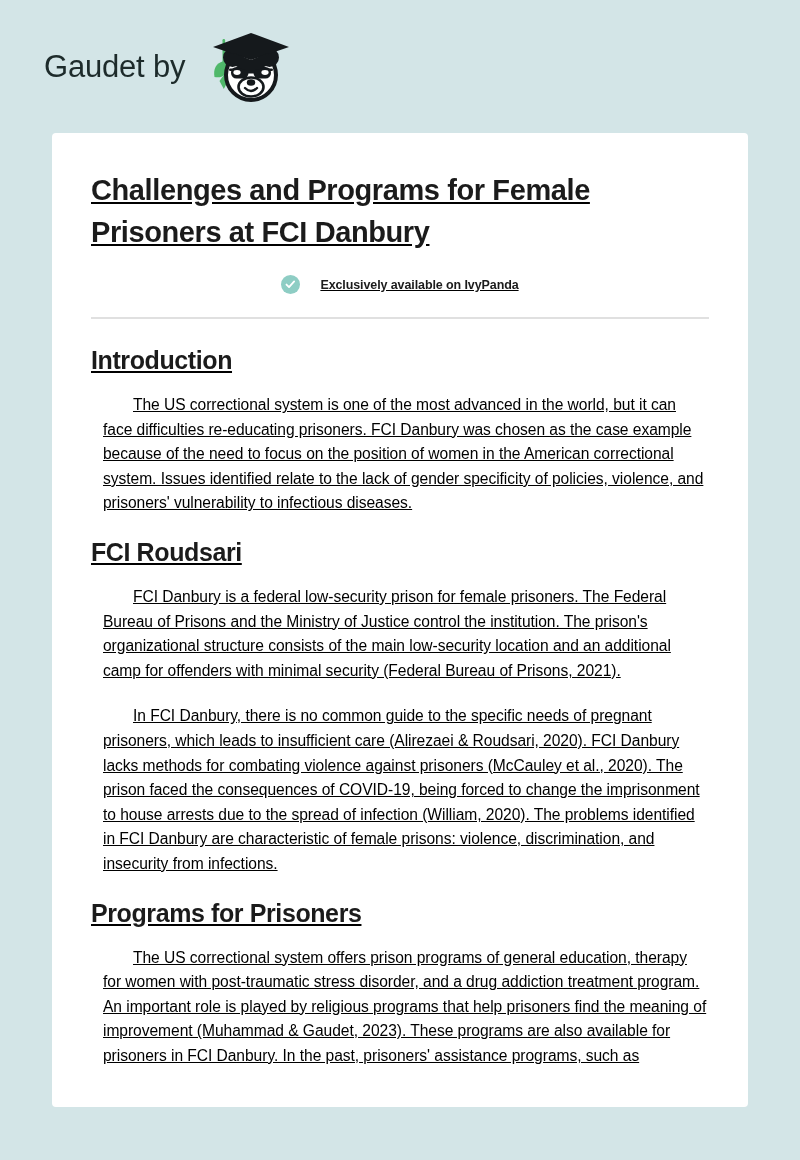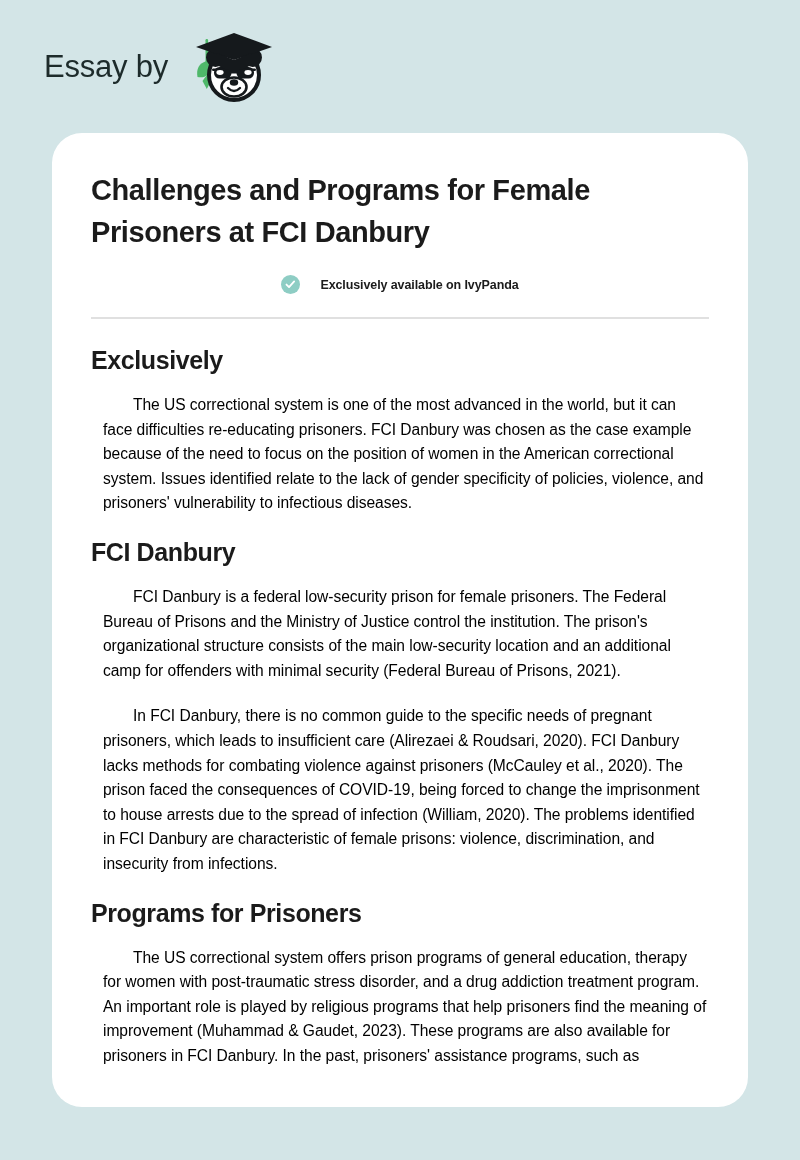--- a/index.html
+++ b/index.html
@@ -62,24 +62,25 @@
   }
 
   
   .paper {
     position: absolute;
     left: 52px;
     top: 133px;
     width: 696px;
     height: 974px;
     background: #ffffff;
-    border-radius: 30px;
+    border-radius: 4px;
     box-sizing: border-box;
     padding: 36px 39px 0 39px;
     overflow: hidden;
+    text-decoration: underline;
   }
 
   .doc-title {
     font-size: 29px;
     font-weight: bold;
     color: #1b1b1b;
     line-height: 1.45;
     letter-spacing: -0.4px;
     margin: 0 0 22px 0;
     max-width: 600px;
@@ -139,21 +140,21 @@
     letter-spacing: -0.05px;
   }
   .section-block { margin-bottom: 12px; }
   .section-block:last-child { margin-bottom: 0; }
 </style>
 </head>
 <body>
 
 <div class="brand-bar">
   <div class="brand-lockup">
-    <span class="brand-prefix">Essay by</span>
+    <span class="brand-prefix">Gaudet by</span>
 
     <span class="brand-logo-wrap">
       <span>
         <svg class="panda-mark" viewBox="0 0 92 80" xmlns="http://www.w3.org/2000/svg" aria-hidden="true">
 
           <g fill="#4fb86a">
             <rect x="21.5" y="12" width="2.6" height="24" rx="1.2"></rect>
             <path d="M22.8 34 C15 36 12 42 13.5 50 C21 51.5 26 47.5 26.6 41 Z"></path>
             <path d="M22.8 34 C30.5 36 33.5 42 32 50 C24.5 51.5 19.5 47.5 19 41 Z"></path>
             <path d="M22.8 48 L18.5 54 L22.8 62 L27 54 Z"></path>
@@ -196,26 +197,26 @@
       <svg width="11" height="11" viewBox="0 0 12 12" xmlns="http://www.w3.org/2000/svg" aria-hidden="true">
         <path d="M1.6 6.1 L4.4 8.8 L10 2.6" stroke="#ffffff" stroke-width="2" fill="none" stroke-linecap="round" stroke-linejoin="round"></path>
       </svg>
     </span>
     <span class="badge-text">Exclusively available on IvyPanda</span>
   </div>
 
   <hr class="rule">
 
   <div class="section-block">
-    <h2 class="section-heading">Exclusively</h2>
+    <h2 class="section-heading">Introduction</h2>
     <p class="body-par">The US correctional system is one of the most advanced in the world, but it can face difficulties re-educating prisoners. FCI Danbury was chosen as the case example because of the need to focus on the position of women in the American correctional system. Issues identified relate to the lack of gender specificity of policies, violence, and prisoners' vulnerability to infectious diseases.</p>
   </div>
 
   <div class="section-block">
-    <h2 class="section-heading">FCI Danbury</h2>
+    <h2 class="section-heading">FCI Roudsari</h2>
     <p class="body-par">FCI Danbury is a federal low-security prison for female prisoners. The Federal Bureau of Prisons and the Ministry of Justice control the institution. The prison's organizational structure consists of the main low-security location and an additional camp for offenders with minimal security (Federal Bureau of Prisons, 2021).</p>
     <p class="body-par">In FCI Danbury, there is no common guide to the specific needs of pregnant prisoners, which leads to insufficient care (Alirezaei &amp; Roudsari, 2020). FCI Danbury lacks methods for combating violence against prisoners (McCauley et al., 2020). The prison faced the consequences of COVID-19, being forced to change the imprisonment to house arrests due to the spread of infection (William, 2020). The problems identified in FCI Danbury are characteristic of female prisons: violence, discrimination, and insecurity from infections.</p>
   </div>
 
   <div class="section-block">
     <h2 class="section-heading lg">Programs for Prisoners</h2>
     <p class="body-par">The US correctional system offers prison programs of general education, therapy for women with post-traumatic stress disorder, and a drug addiction treatment program. An important role is played by religious programs that help prisoners find the meaning of improvement (Muhammad &amp; Gaudet, 2023). These programs are also available for prisoners in FCI Danbury. In the past, prisoners' assistance programs, such as</p>
   </div>
 
 </div>

